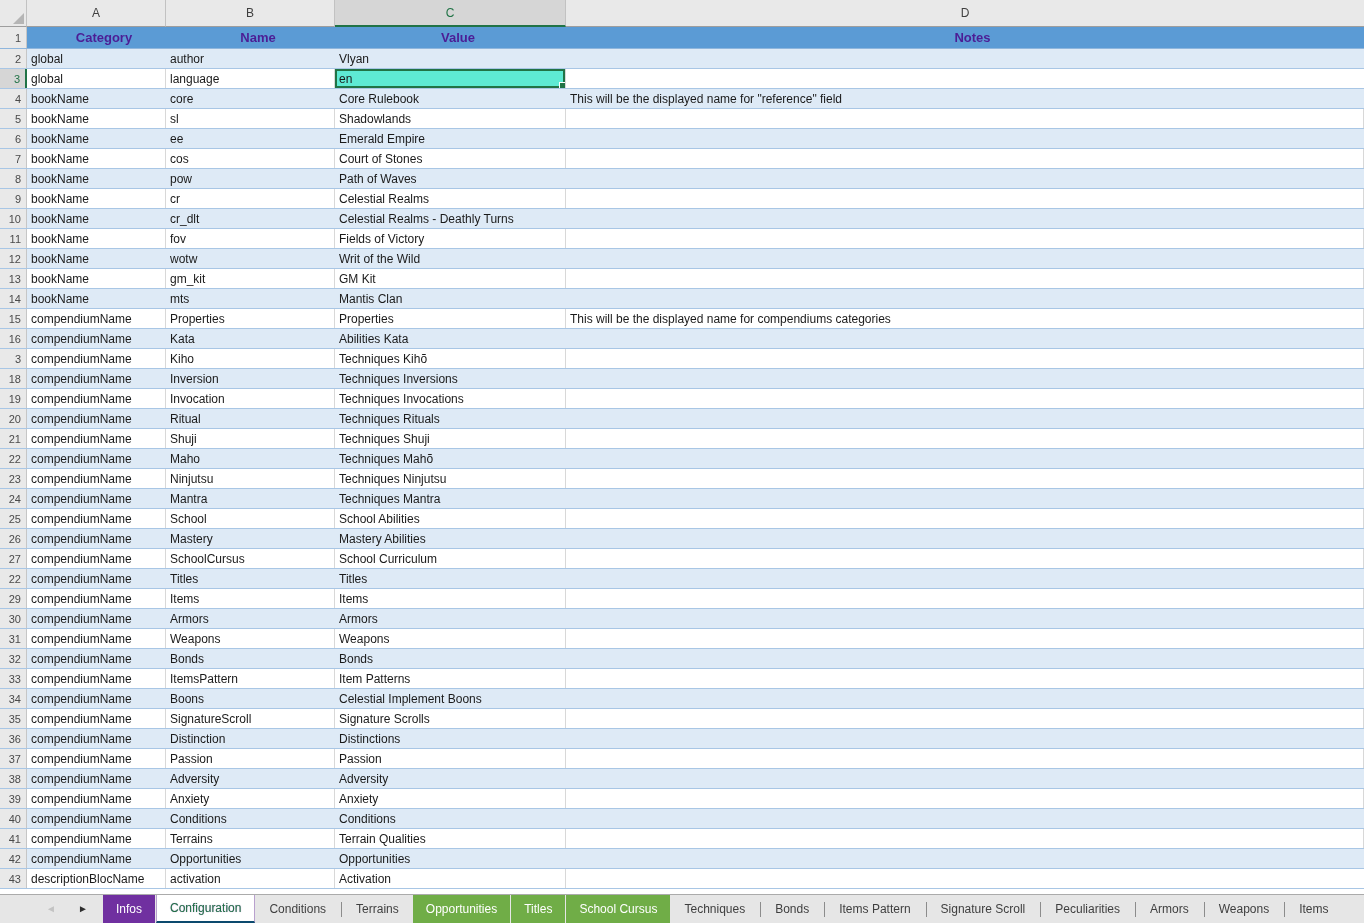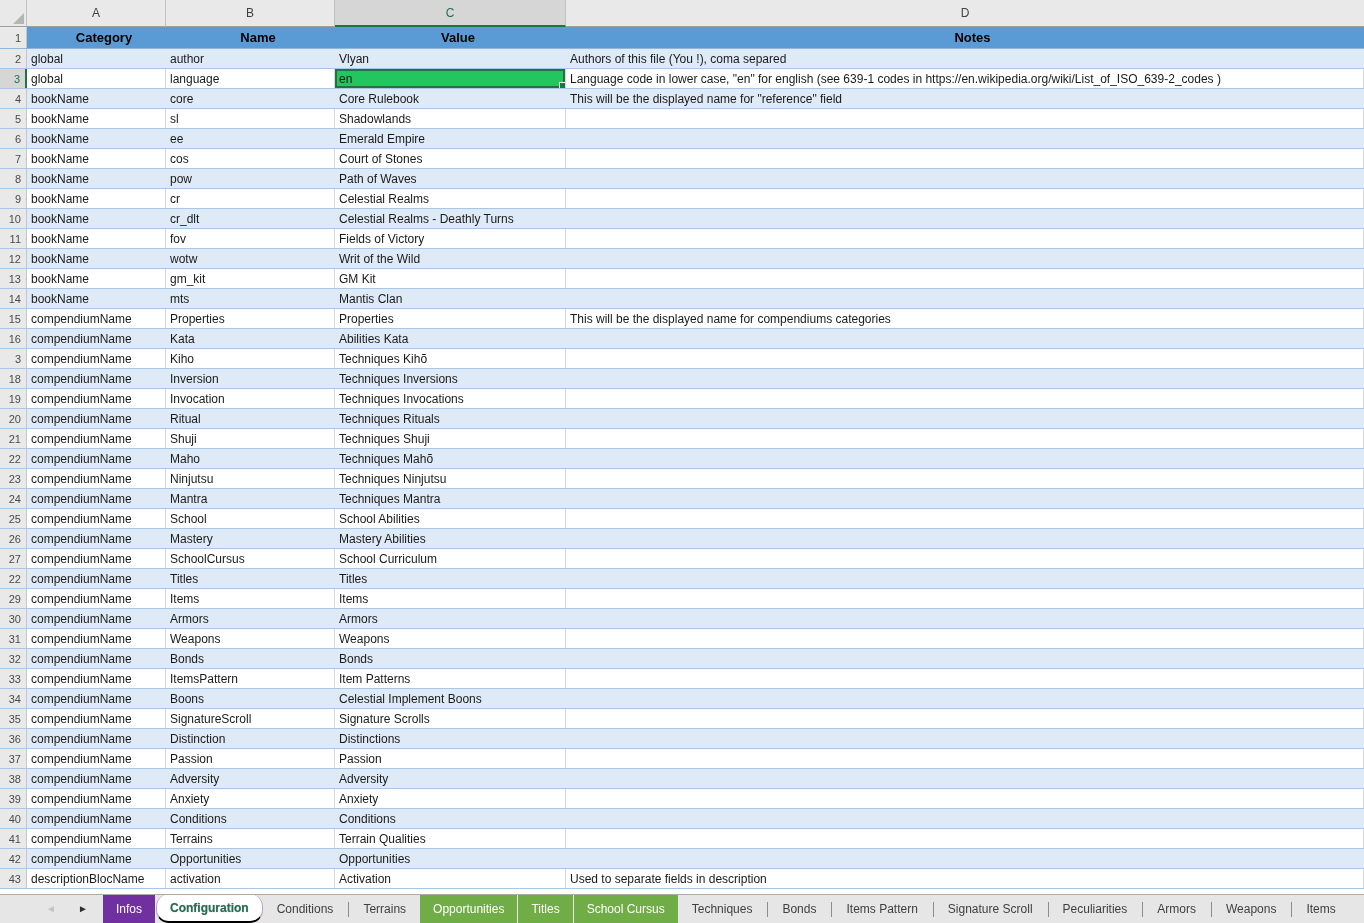--- a/index.html
+++ b/index.html
@@ -28,40 +28,40 @@
              justify-content:flex-end; padding-right:5px; }
   .row-num.sel { background:#D6D6D6; color:#217346; border-right:2px solid #217346; }
   .cell { display:flex; align-items:center; padding-left:4px; font-size:12px; color:#1A1A1A;
           overflow:hidden; white-space:nowrap; }
   .cell-category { width:139px; flex:none; }
   .cell-name     { width:169px; flex:none; }
   .cell-value    { width:231px; flex:none; }
   .cell-notes    { flex:1; }
   .grid-row:not(.banded):not(.header-row) .cell { border-right:1px solid #D8D8D8; }
   .grid-row .cell:last-child { border-right:none; }
-  .header-row .cell { justify-content:center; padding-left:15px; font-weight:bold; font-size:13px; color:#000000; }
-  .selected-cell { position:relative; box-shadow: inset 0 0 0 2px #217346; background:#22c55e; }
+  .header-row .cell { justify-content:center; padding-left:15px; font-weight:bold; font-size:13px; color:#4c1d95; }
+  .selected-cell { position:relative; box-shadow: inset 0 0 0 2px #217346; background:#5eead4; }
   .fill-handle { position:absolute; right:0; bottom:0; width:6px; height:6px;
                  background:#217346; border-left:1px solid #fff; border-top:1px solid #fff; }
 
   
   .below-grid { flex:1; background:#fff; }
   .tab-bar { height:29px; flex:none; background:#E6E6E6; border-top:1px solid #ABABAB;
              display:flex; align-items:stretch; overflow:hidden; }
   .tab-nav { width:103px; flex:none; display:flex; align-items:center; padding-left:46px; gap:22px; }
   .nav-arrow { font-size:10px; color:#2E2E2E; line-height:1; }
   .nav-arrow.disabled { color:#C3C3C3; }
   .sheet-tab { padding:0 13px; display:flex; align-items:center; font-size:12px; color:#3F3F3F;
                margin-right:1px; white-space:nowrap; flex:none; }
   .tab-purple { background:#7030A0; color:#FFFFFF; }
   .tab-green  { background:#70AD47; color:#FFFFFF; }
-  .tab-active { background:#FFFFFF; color:#217346; font-weight:bold;
+  .tab-active { background:#FFFFFF; color:#217346; font-weight:normal;
                 border-left:1px solid #B9A0CE; border-right:1px solid #B9A0CE;
-                border-bottom:2px solid #000000; margin-top:-1px;
-                text-shadow:0 0 1px rgba(112,48,160,0.55);border-radius:13px; }
+                border-bottom:2px solid #0c4a6e; margin-top:-1px;
+                text-shadow:0 0 1px rgba(112,48,160,0.55); }
   .tab-divider { width:1px; height:15px; background:#8C8C8C; align-self:center; margin:0 1px; }
 </style>
 </head>
 <body>
 
 <div class="spreadsheet">
 
   <div class="col-header-row">
     <div class="corner"></div>
     <div class="col-h w-a">A</div>
@@ -77,28 +77,26 @@
       <div class="cell cell-name">Name</div>
       <div class="cell cell-value">Value</div>
       <div class="cell cell-notes">Notes</div>
     </div>
     <div id="grid-body">
         <div class="grid-row banded">
           <div class="row-num">2</div>
           <div class="cell cell-category">global</div>
           <div class="cell cell-name">author</div>
           <div class="cell cell-value">Vlyan</div>
-          <div class="cell cell-notes">Authors of this file (You !), coma separed</div>
         </div>
         <div class="grid-row">
           <div class="row-num sel">3</div>
           <div class="cell cell-category">global</div>
           <div class="cell cell-name">language</div>
           <div class="cell cell-value selected-cell">en<div class="fill-handle"></div></div>
-          <div class="cell cell-notes">Language code in lower case, "en" for english (see 639-1 codes in https://en.wikipedia.org/wiki/List_of_ISO_639-2_codes )</div>
         </div>
         <div class="grid-row banded">
           <div class="row-num">4</div>
           <div class="cell cell-category">bookName</div>
           <div class="cell cell-name">core</div>
           <div class="cell cell-value">Core Rulebook</div>
           <div class="cell cell-notes">This will be the displayed name for "reference" field</div>
         </div>
         <div class="grid-row">
           <div class="row-num">5</div>
@@ -364,21 +362,20 @@
           <div class="cell cell-category">compendiumName</div>
           <div class="cell cell-name">Opportunities</div>
           <div class="cell cell-value">Opportunities</div>
           <div class="cell cell-notes"></div>
         </div>
         <div class="grid-row">
           <div class="row-num">43</div>
           <div class="cell cell-category">descriptionBlocName</div>
           <div class="cell cell-name">activation</div>
           <div class="cell cell-value">Activation</div>
-          <div class="cell cell-notes">Used to separate fields in description</div>
         </div>
       </div>
   </div>
 
   <div class="below-grid"></div>
 
   <div class="tab-bar">
     <div class="tab-nav">
       <span class="nav-arrow disabled">◄</span>
       <span class="nav-arrow">►</span>

